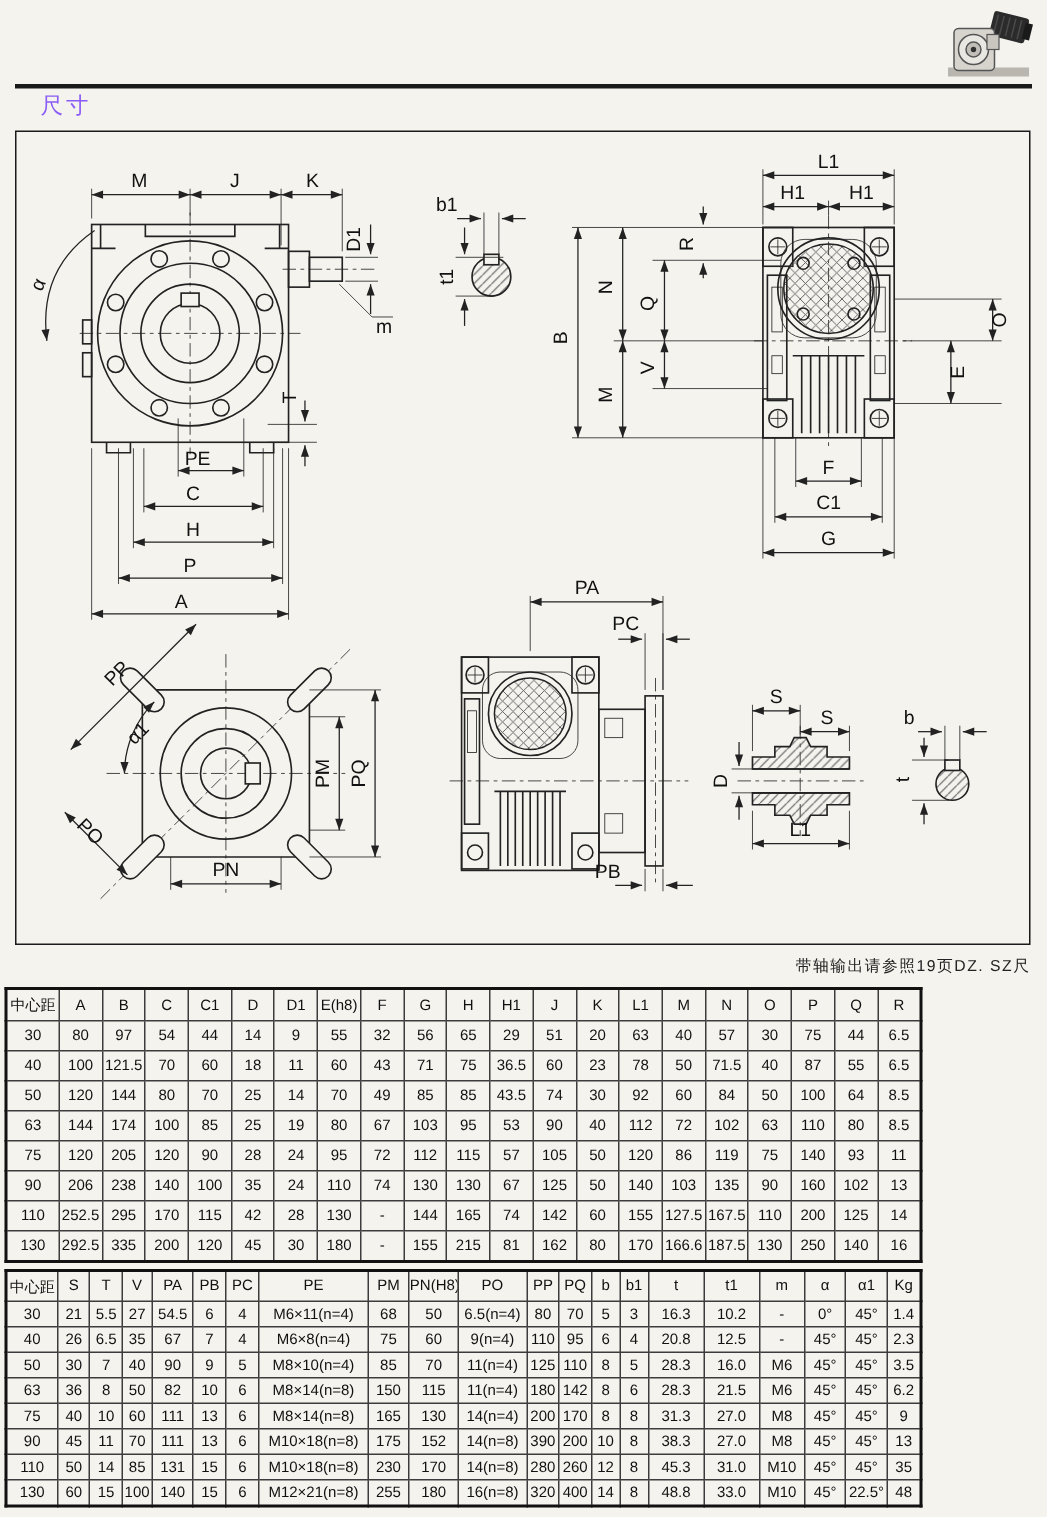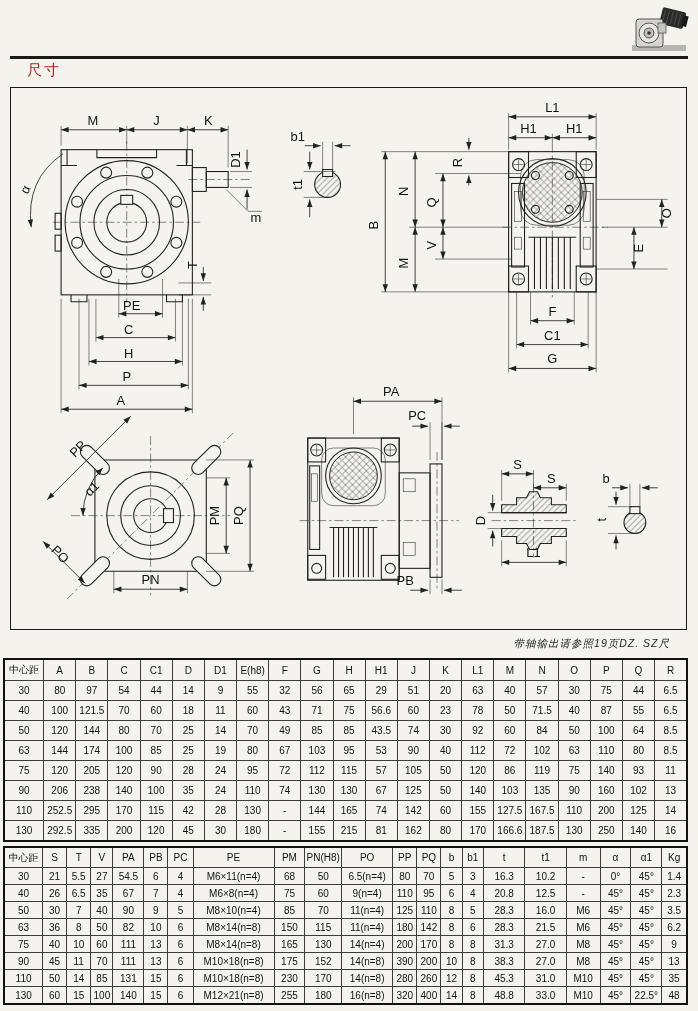--- a/index.html
+++ b/index.html
@@ -1,23 +1,23 @@
 <!DOCTYPE html>
 <html><head>
 <meta charset="utf-8">
 <style>
   html,body{margin:0;padding:0;}
   body{width:698px;height:1011px;position:relative;background:#f4f3ee;
        font-family:"Liberation Sans","DejaVu Sans",sans-serif;color:#111;overflow:hidden;}
   .abs{position:absolute;}
   #top-rule{left:10px;top:56px;width:678px;height:2.5px;background:#1a1a1a;}
-  #section-title{left:27px;top:61px;font-size:15px;letter-spacing:2px;color:#b91c1c;}
+  #section-title{left:27px;top:61px;font-size:15px;letter-spacing:2px;color:#8b5cf6;}
   #drawing-box{left:10px;top:87px;width:675px;height:541px;border:1.6px solid #1a1a1a;}
-  #note{top:637px;right:28px;font-size:10.5px;color:#222;letter-spacing:1px;font-style:italic;}
-  .tbl-wrap{left:3px;width:685px;}
+  #note{top:637px;right:11px;font-size:10.5px;color:#222;letter-spacing:1px;}
+  .tbl-wrap{left:3px;width:612px;}
   #t1wrap{top:658px;} #t2wrap{top:846px;}
   table.dim-table{width:100%;border-collapse:collapse;table-layout:fixed;border:2px solid #111;}
   .dim-table th,.dim-table td{border:1px solid #3c3c3c;font-size:10px;font-weight:400;
        text-align:center;padding:0;color:#111;white-space:nowrap;overflow:hidden;}
   #table1 th{height:20px;} #table1 td{height:19px;}
   #table2 th{height:19px;} #table2 td{height:16px;}
   
   .ln{fill:none;stroke:#222;stroke-width:1.1;}
   .lnw{fill:#f4f3ee;stroke:#222;stroke-width:1.1;}
   .tn{fill:none;stroke:#222;stroke-width:0.55;}
@@ -390,21 +390,21 @@
           <td>100</td>
           <td>121.5</td>
           <td>70</td>
           <td>60</td>
           <td>18</td>
           <td>11</td>
           <td>60</td>
           <td>43</td>
           <td>71</td>
           <td>75</td>
-          <td>56.6</td>
+          <td>36.5</td>
           <td>60</td>
           <td>23</td>
           <td>78</td>
           <td>50</td>
           <td>71.5</td>
           <td>40</td>
           <td>87</td>
           <td>55</td>
           <td>6.5</td>
         </tr>

